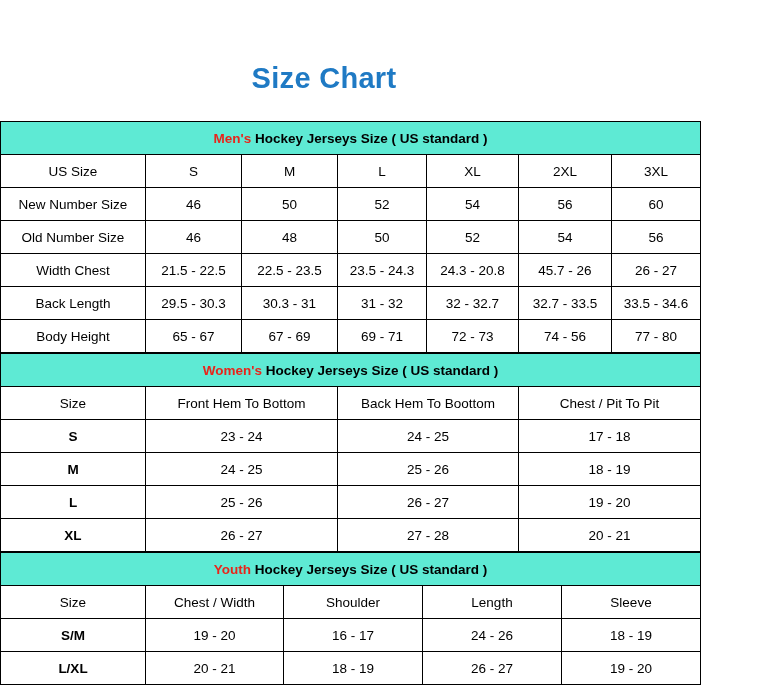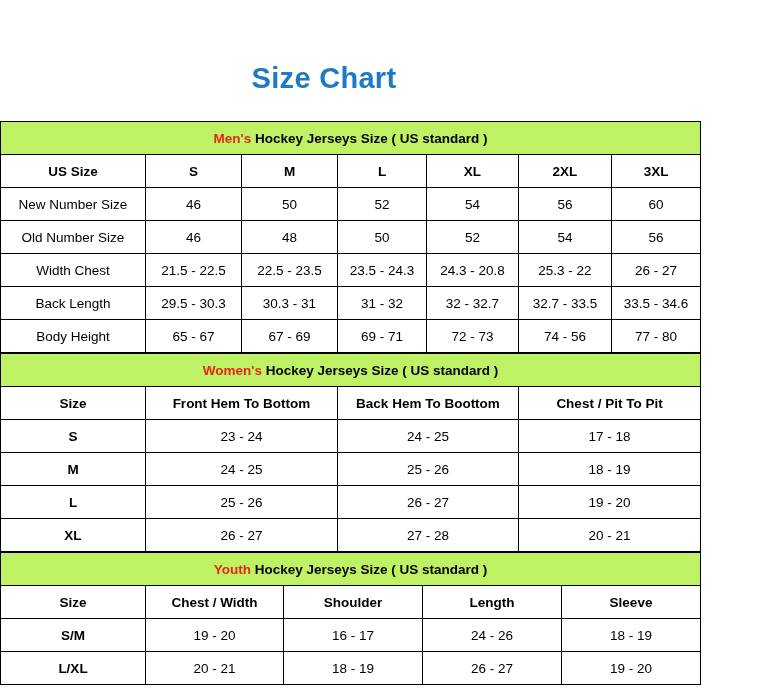--- a/index.html
+++ b/index.html
@@ -38,36 +38,36 @@
   }
   table.sizetable td {
     border: 1px solid #000000;
     text-align: center;
     vertical-align: middle;
     font-size: 13.5px;
     height: 28px;
     padding: 2px 2px;
   }
   td.section {
-    background: #bef264;
+    background: #5eead4;
     font-weight: bold;
     font-size: 15px;
     height: 32px;
   }
   td.section .accent-red {
     color: #e8251b;
   }
   td.section .accent-black {
     color: #000000;
   }
   td.rowhead {
     font-weight: bold;
   }
   td.colhead {
-    font-weight: bold;
+    font-weight: normal;
     margin-left: 12px;
   }
 </style>
 </head>
 <body>
 
 <div class="page">
 
   <div class="title">Size Chart</div>
 
@@ -115,21 +115,21 @@
           <td>52</td>
           <td>54</td>
           <td>56</td>
         </tr>
         <tr>
           <td>Width Chest</td>
           <td>21.5 - 22.5</td>
           <td>22.5 - 23.5</td>
           <td>23.5 - 24.3</td>
           <td>24.3 - 20.8</td>
-          <td>25.3 - 22</td>
+          <td>45.7 - 26</td>
           <td>26 - 27</td>
         </tr>
         <tr>
           <td>Back Length</td>
           <td>29.5 - 30.3</td>
           <td>30.3 - 31</td>
           <td>31 - 32</td>
           <td>32 - 32.7</td>
           <td>32.7 - 33.5</td>
           <td>33.5 - 34.6</td>

